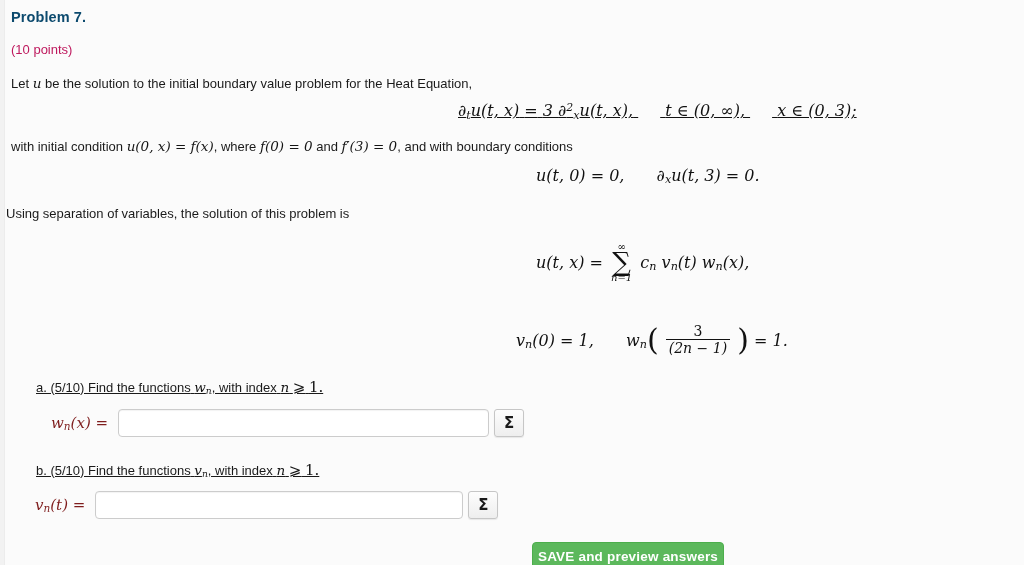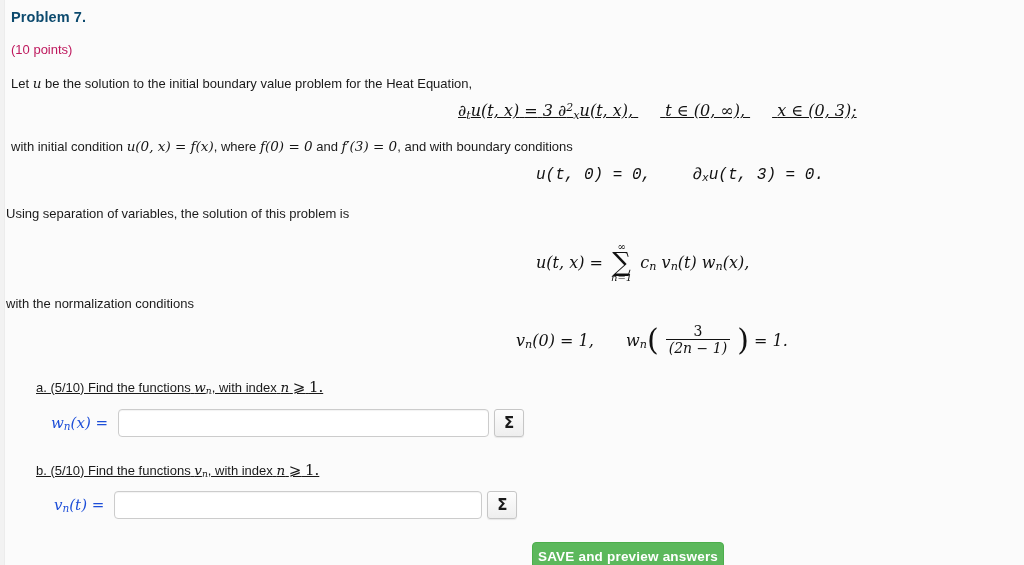--- a/index.html
+++ b/index.html
@@ -85,21 +85,21 @@
 
   .display {
     position: absolute;
     font-family: "DejaVu Serif", "Liberation Serif", serif;
     font-style: italic;
     font-size: 16px;
     color: #111;
     white-space: nowrap;
   }
   .eq-pde  { left: 452px; top: 101px; text-decoration: underline; }
-  .eq-bc   { left: 530px; top: 166px; font-family: Liberation Mono, monospace; }
+  .eq-bc   { left: 530px; top: 166px; }
   .eq-sol  { left: 530px; top: 243px; }
   .eq-norm { left: 510px; top: 325px; }
   .gap-md { display: inline-block; width: 22px; }
 
   
   .sum-wrap {
     display: inline-flex;
     flex-direction: column;
     align-items: center;
     vertical-align: middle;
@@ -172,27 +172,27 @@
   }
   .q-a { left: 30px; top: 378px; }
   .q-b { left: 30px; top: 461px; }
 
   .answer-row {
     position: absolute;
     display: flex;
     align-items: center;
   }
   .row-a { left: 45px; top: 409px; }
-  .row-b { left: 48px; top: 491px; justify-content: center; }
+  .row-b { left: 29px; top: 491px; justify-content: center; }
 
   .ans-label {
     font-family: "DejaVu Serif", "Liberation Serif", serif;
     font-style: italic;
     font-size: 15px;
-    color: #1d4ed8;
+    color: #7f1d1d;
     margin-right: 10px;
     white-space: nowrap;
   }
   .ans-input {
     height: 28px;
     box-sizing: border-box;
     border: 1px solid #ccc;
     border-radius: 4px;
     background: #ffffff;
     padding: 2px 8px;
@@ -294,21 +294,20 @@
       <span class="sum-wrap">
         <span class="sum-top">∞</span>
         <span class="sum-glyph">∑</span>
         <span class="sum-bot">n=1</span>
       </span>
       <span>c</span><sub class="mi-sub">n</sub>
       <span>v</span><sub class="mi-sub">n</sub><span>(t)</span>
       <span>w</span><sub class="mi-sub">n</sub><span>(x),</span>
     </div>
 
-    <div class="para p-norm">with the normalization conditions</div>
 
     <div class="display eq-norm">
       <span>v</span><sub class="mi-sub">n</sub><span>(0) = 1,</span>
       <span class="gap-md"></span>
       <span>w</span><sub class="mi-sub">n</sub><span class="paren-big">(</span>
       <span class="frac">
         <span class="frac-num">3</span>
         <span class="frac-bar"></span>
         <span class="frac-den">(2n − 1)</span>
       </span>

